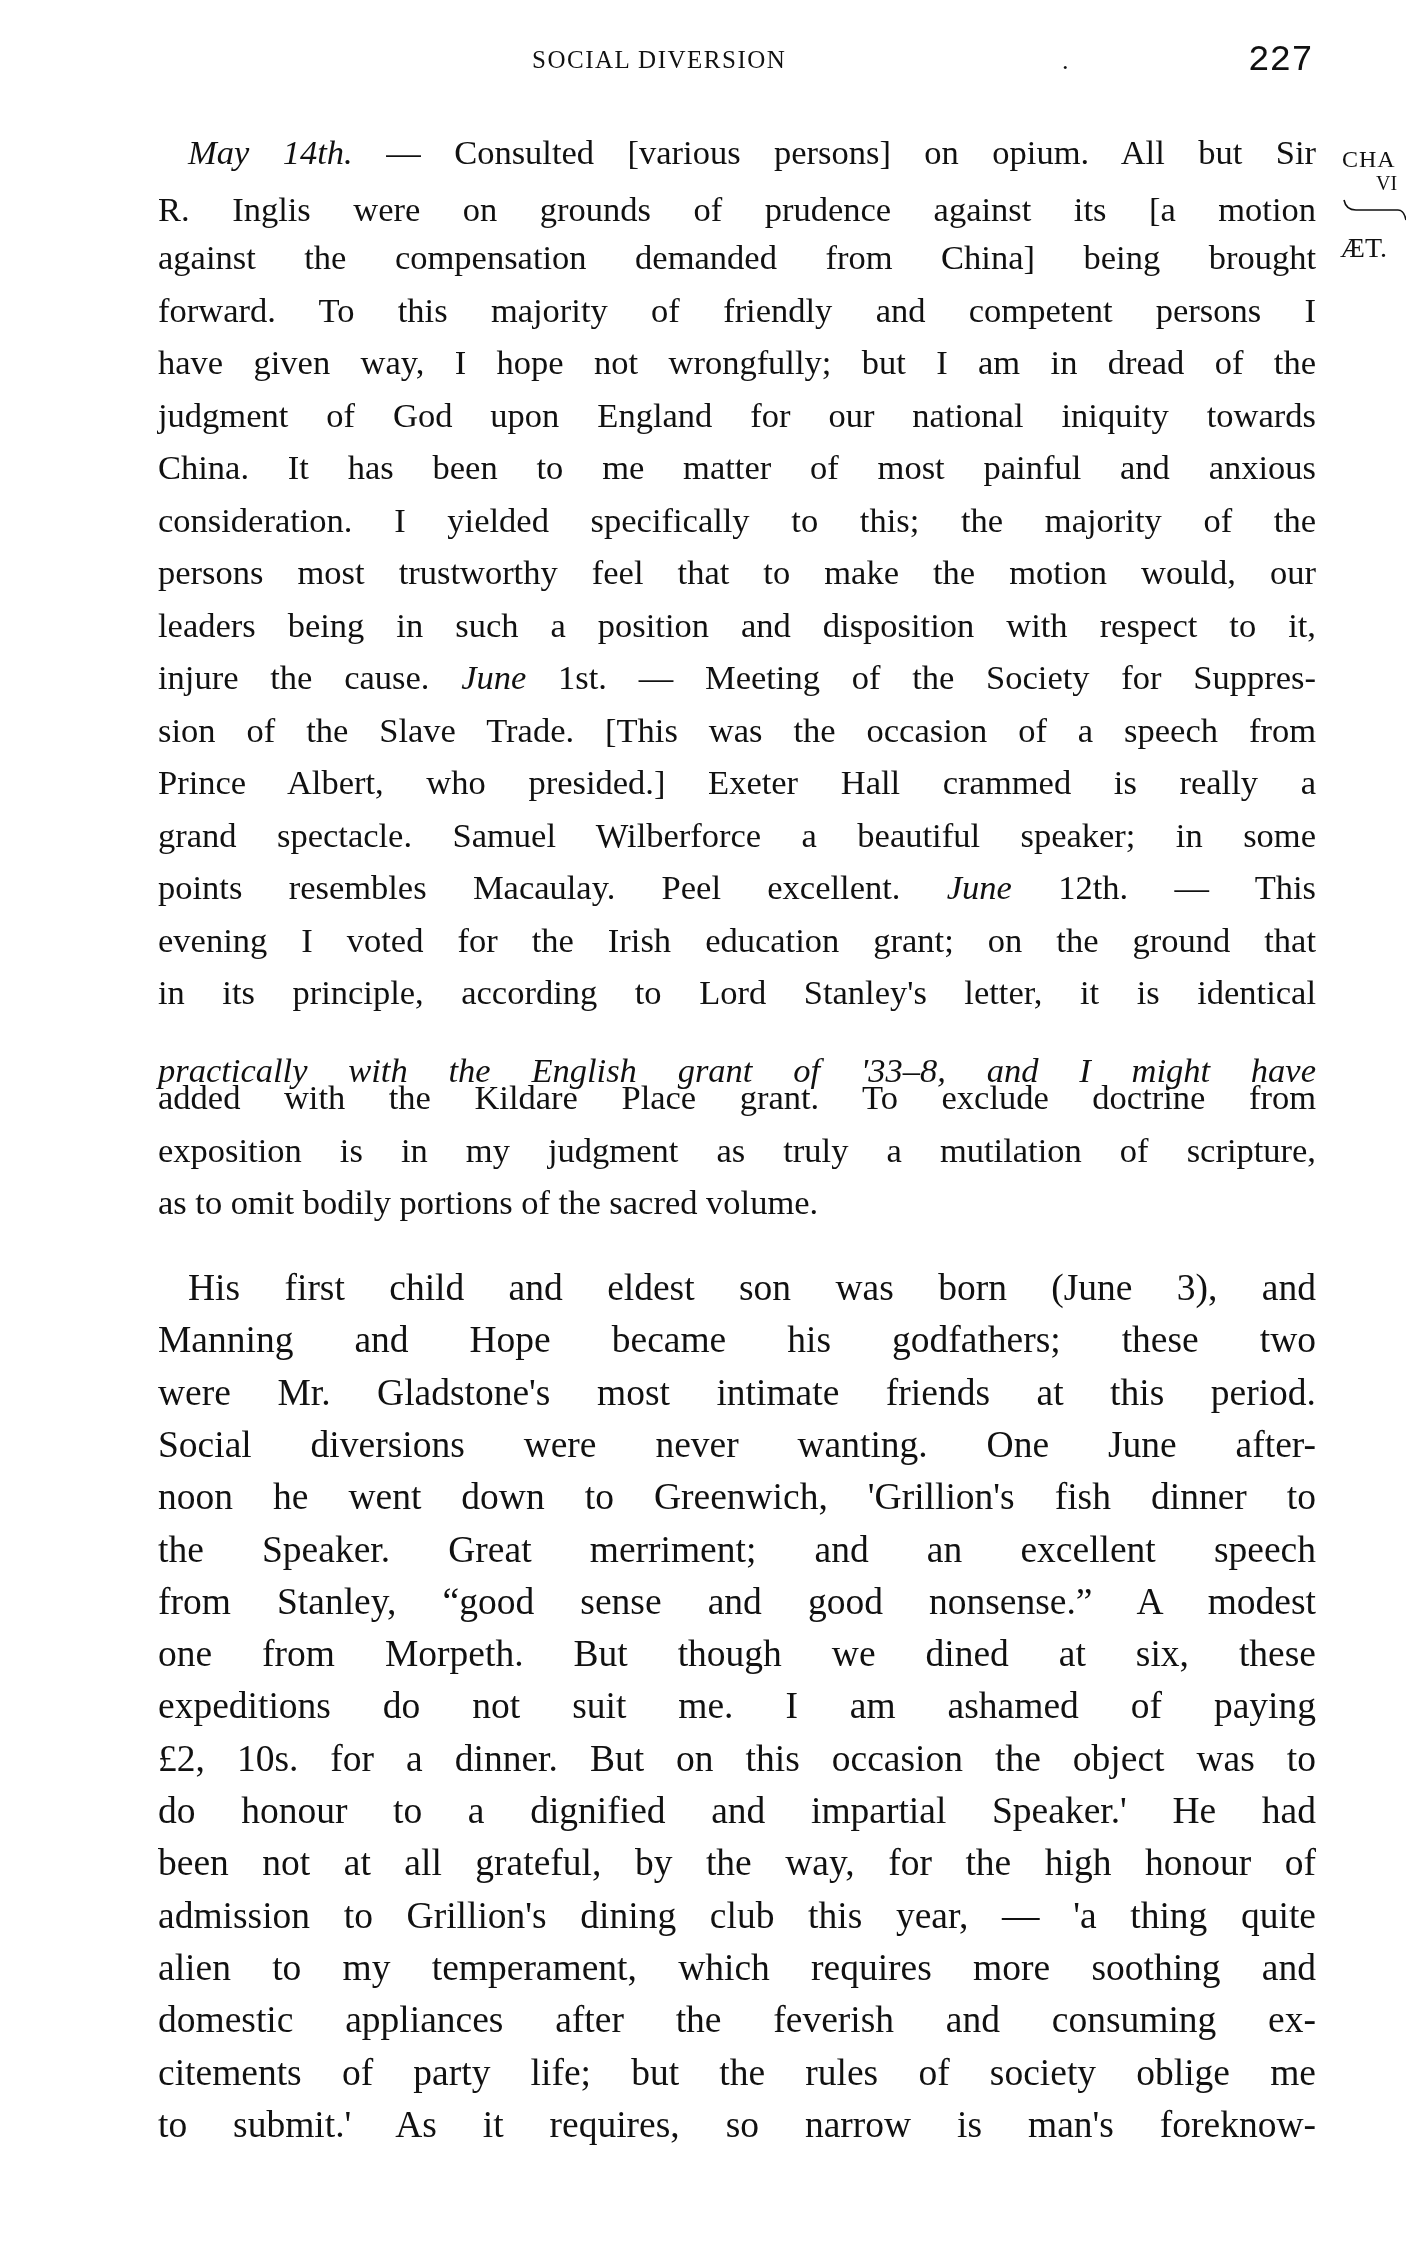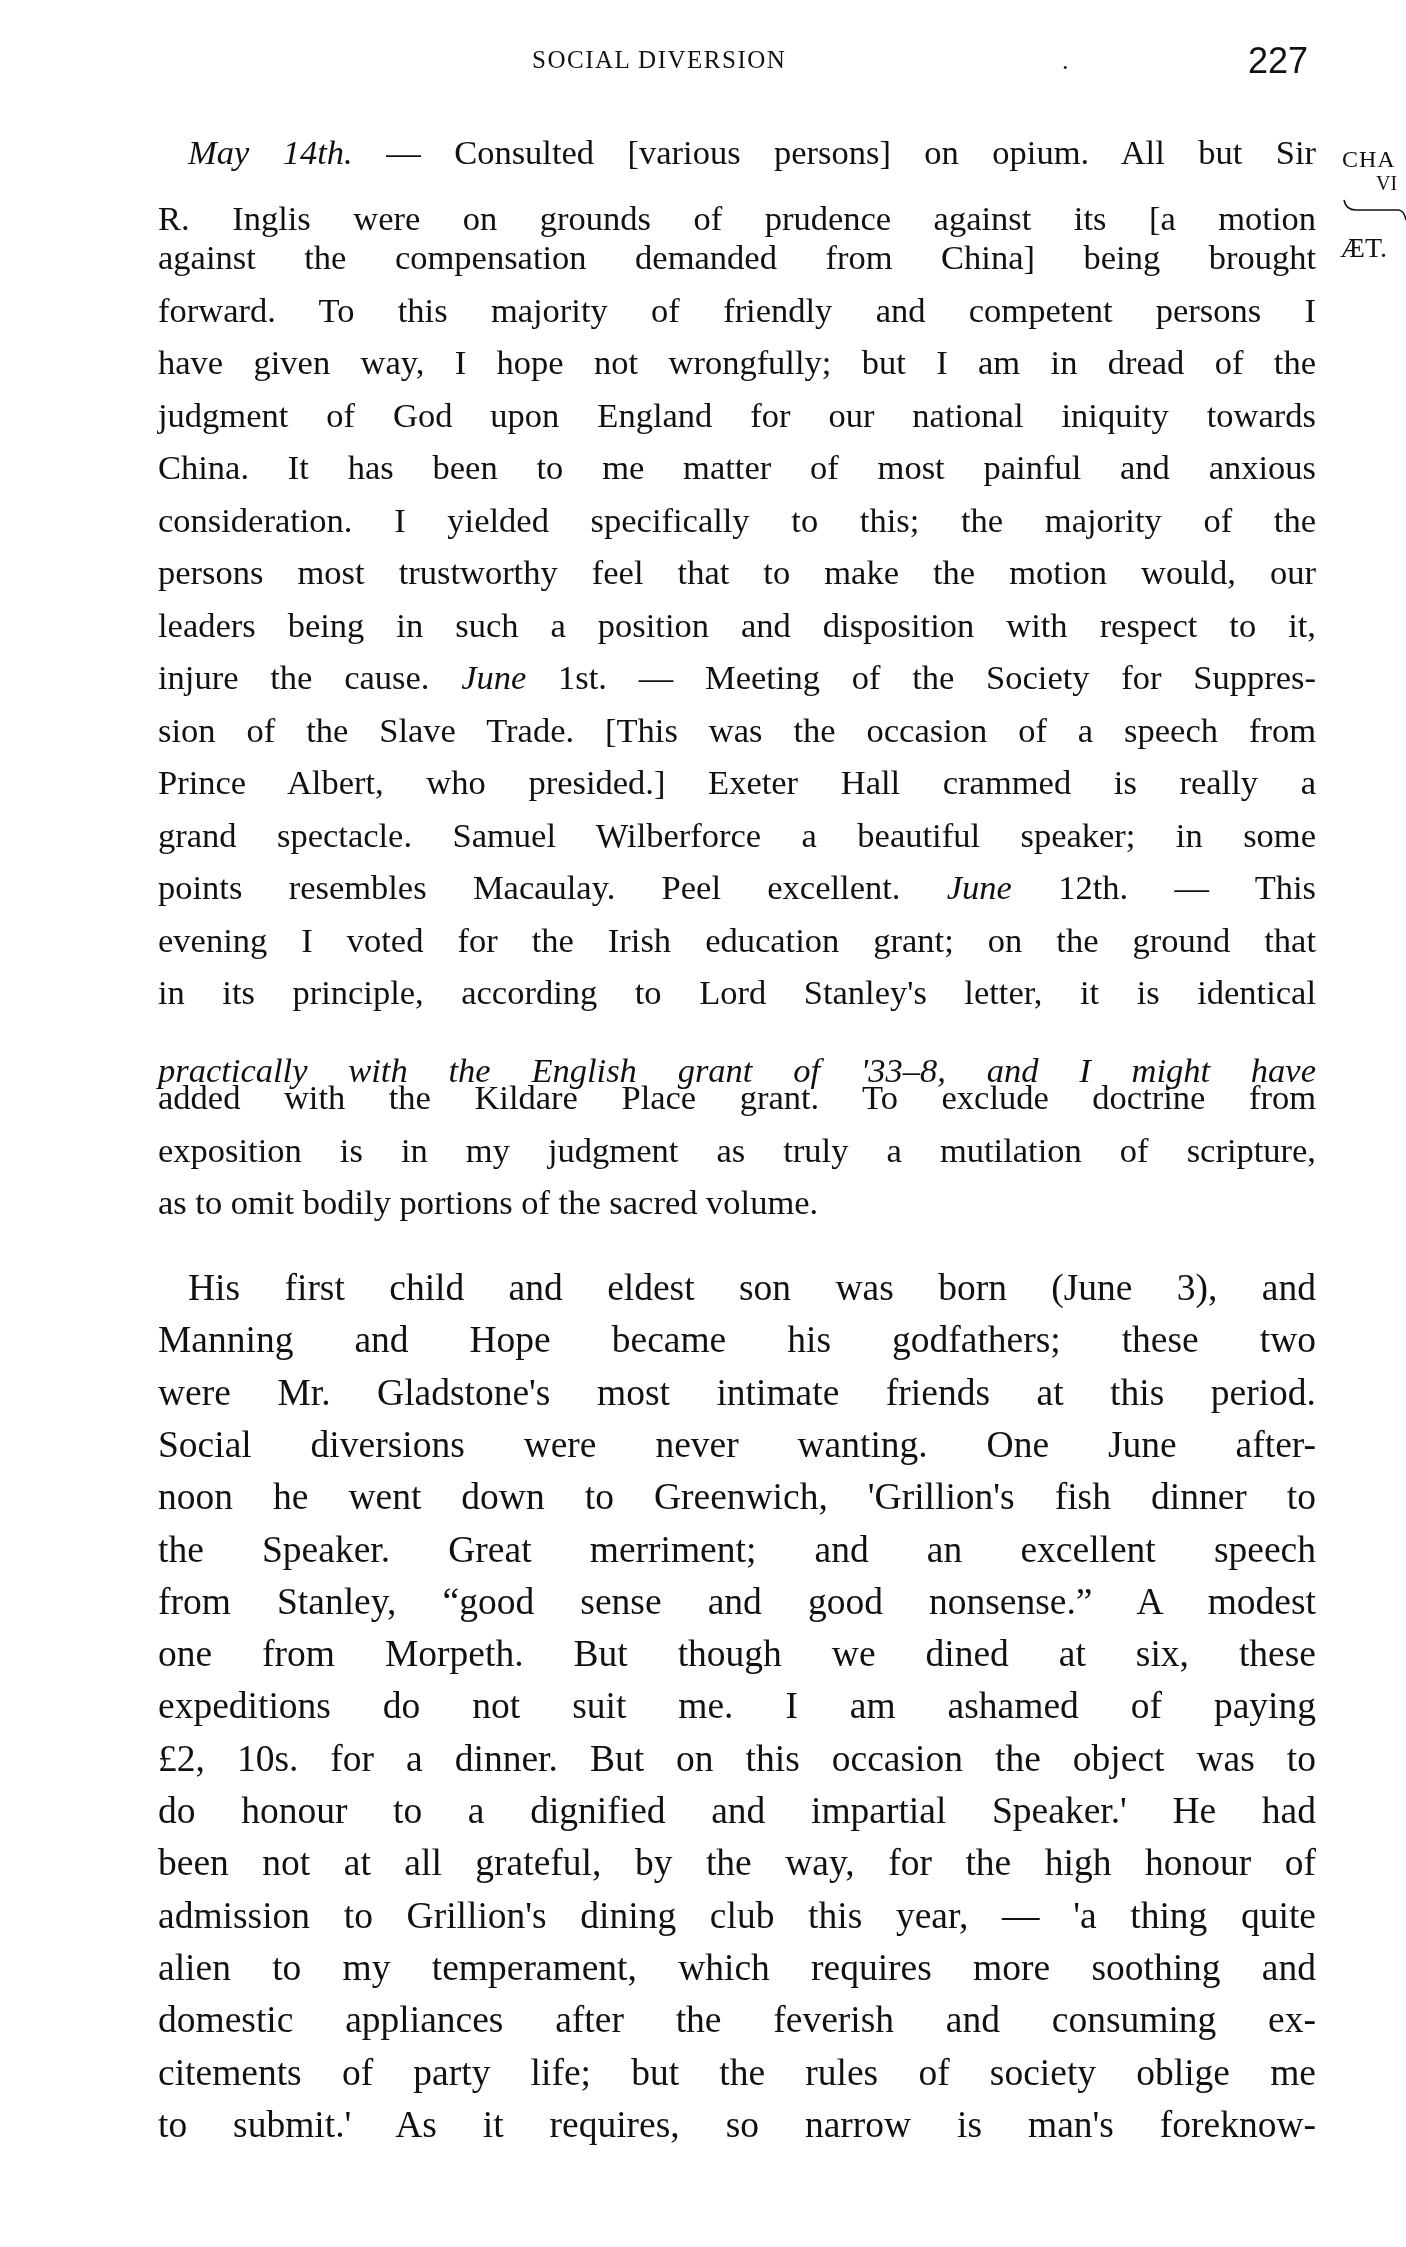--- a/index.html
+++ b/index.html
@@ -44,21 +44,21 @@
     position: absolute;
     left: 1062px;
     top: 2px;
     font-size: 26px;
     font-family: "Liberation Serif", serif;
   }
   .page-number {
     position: absolute;
     left: 1248px;
     top: -4px;
-    font-family: Liberation Sans, sans-serif;
+    font-family: Liberation Mono, monospace;
     font-size: 36px;
     color: #111;
   }
   
   .sidenote {
     position: absolute;
     left: 1342px;
     top: 140px;
     width: 90px;
     font-family: "Liberation Serif", serif;
@@ -145,21 +145,21 @@
     </svg>
     <span class="sn-line3">ÆT.</span>
   </div>
 
   <div class="block block-diary" style="top:126px;">
     <div class="line indent" style="top:0px;">
       <em>May</em>
       <span> <em>14th.</em></span>
       <span>— Consulted [various persons] on opium.  All but Sir</span>
     </div>
-    <div class="line" style="top:66px;">R.  Inglis  were  on  grounds  of  prudence  against  its  [a  motion</div>
+    <div class="line" style="top:57px;">R.  Inglis  were  on  grounds  of  prudence  against  its  [a  motion</div>
     <div class="line" style="top:105px;">against  the  compensation  demanded  from  China]  being  brought</div>
     <div class="line" style="top:157.5px;">forward.   To  this  majority  of  friendly  and  competent  persons  I</div>
     <div class="line" style="top:210px;">have given way, I hope not wrongfully;  but I am in dread of the</div>
     <div class="line" style="top:262.5px;">judgment of God upon England for our national iniquity towards</div>
     <div class="line" style="top:315px;">China.   It  has  been  to  me  matter  of  most  painful  and  anxious</div>
     <div class="line" style="top:367.5px;">consideration.   I yielded specifically to this;  the majority of the</div>
     <div class="line" style="top:420px;">persons most trustworthy feel that to make the motion would, our</div>
     <div class="line" style="top:472.5px;">leaders being in such a position and disposition with respect to it,</div>
     <div class="line" style="top:525px;">
       <span>injure the cause.  </span><em>June</em><span> 1st. — Meeting of the Society for Suppres-</span>

